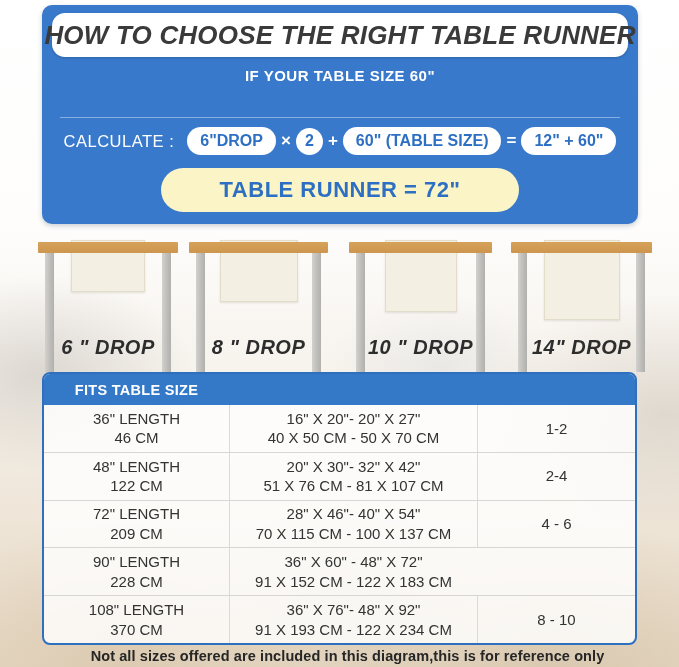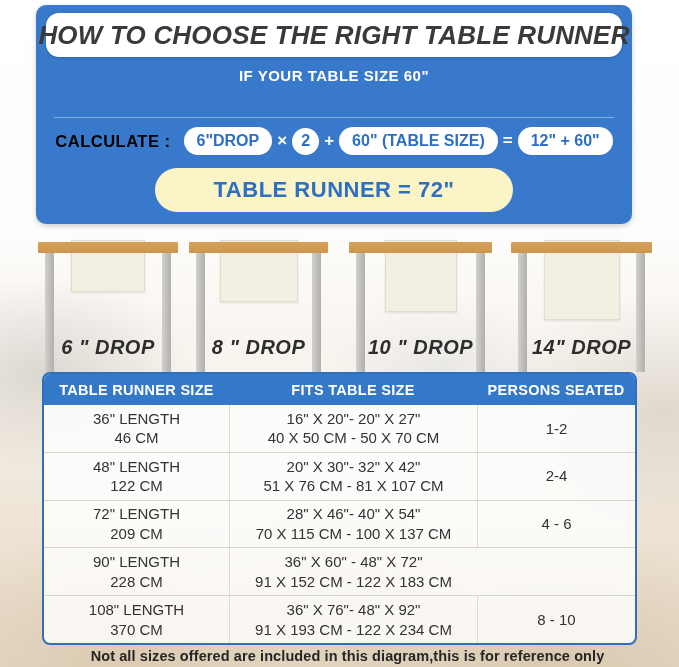--- a/index.html
+++ b/index.html
@@ -13,36 +13,36 @@
       radial-gradient(ellipse 220px 140px at 6% 56%,  rgba(187,182,176,0.45), transparent 70%),
       radial-gradient(ellipse 260px 170px at 98% 62%, rgba(206,198,187,0.55), transparent 70%),
       radial-gradient(ellipse 300px 190px at 18% 98%, rgba(215,195,167,0.65), transparent 70%),
       radial-gradient(ellipse 360px 210px at 82% 100%,rgba(213,195,168,0.70), transparent 70%),
       radial-gradient(ellipse 210px 130px at 50% 90%, rgba(203,186,162,0.45), transparent 70%),
       radial-gradient(ellipse 160px 100px at 65% 55%, rgba(196,200,208,0.25), transparent 70%),
       linear-gradient(180deg,#ffffff 0%,#fefdfc 34%,#f7f3ed 55%,#efe6d9 76%,#e6d8c4 100%);
   }
 
   
-  .top-panel { position:absolute; left:36px; top:5px; width:596px; height:219px;
+  .top-panel { position:absolute; left:42px; top:5px; width:596px; height:219px;
     background:#3879cb; border-radius:10px; box-shadow:0 2px 5px rgba(70,85,110,0.28); }
   .title-banner { position:absolute; left:10px; right:10px; top:8px; height:44px;
     background:#ffffff; border-radius:13px; display:flex; align-items:center; justify-content:center;
     box-shadow:0 1px 3px rgba(0,0,0,0.18); }
   .title-banner h1 { font-size:26px; font-weight:800; font-style:italic;
     color:#3a3a3a; letter-spacing:0.2px; white-space:nowrap; }
   .intro-line { position:absolute; left:0; width:100%; text-align:center;
     color:#ffffff; font-weight:700; font-size:15px; letter-spacing:0.5px; white-space:nowrap; }
   .intro-line.l1 { top:62px; }
   .intro-line.l2 { top:86px; }
   .intro-divider { position:absolute; left:18px; right:18px; top:112px; height:1px;
     background:rgba(255,255,255,0.40); }
   .calc-row { position:absolute; left:0; top:121px; width:100%; height:30px;
     display:flex; align-items:center; justify-content:center; gap:5px; white-space:nowrap; }
-  .calc-label { color:#000000; font-weight:700; font-size:16.5px; letter-spacing:0.5px; margin-right:8px; }
+  .calc-label { color:#ffffff; font-weight:400; font-size:16.5px; letter-spacing:0.5px; margin-right:8px; }
   .pill { background:#ffffff; color:#2d6fc2; font-weight:800; font-size:16px;
     padding:3px 13px; border-radius:999px; line-height:1.35; }
   .pill.circle { width:27px; height:27px; padding:0; border-radius:50%;
     display:flex; align-items:center; justify-content:center; }
   .op { color:#ffffff; font-weight:800; font-size:17px; }
   .result-banner { position:absolute; left:50%; top:163px; transform:translateX(-50%);
     width:358px; height:44px; background:#faf4c6; border-radius:999px;
     display:flex; align-items:center; justify-content:center;
     color:#2d6fc2; font-weight:800; font-size:22px; letter-spacing:0.5px; }
 
@@ -139,23 +139,21 @@
       <div class="runner"></div>
       <div class="tabletop"></div>
       <div class="leg left"></div>
       <div class="leg right"></div>
       <div class="drop-label">14" DROP</div>
     </div>
   </section>
 
   <section class="size-table">
     <div class="st-header">
-      <div>TABLE RUNNER SIZE</div>
       <div>FITS TABLE SIZE</div>
-      <div>PERSONS SEATED</div>
     </div>
 
     <div class="st-row">
       <div class="st-cell">
         <span>36" LENGTH</span>
         <span>46 CM</span>
       </div>
       <div class="st-cell">
         <span>16" X 20"- 20" X 27"</span>
         <span>40 X 50 CM - 50 X 70 CM</span>

